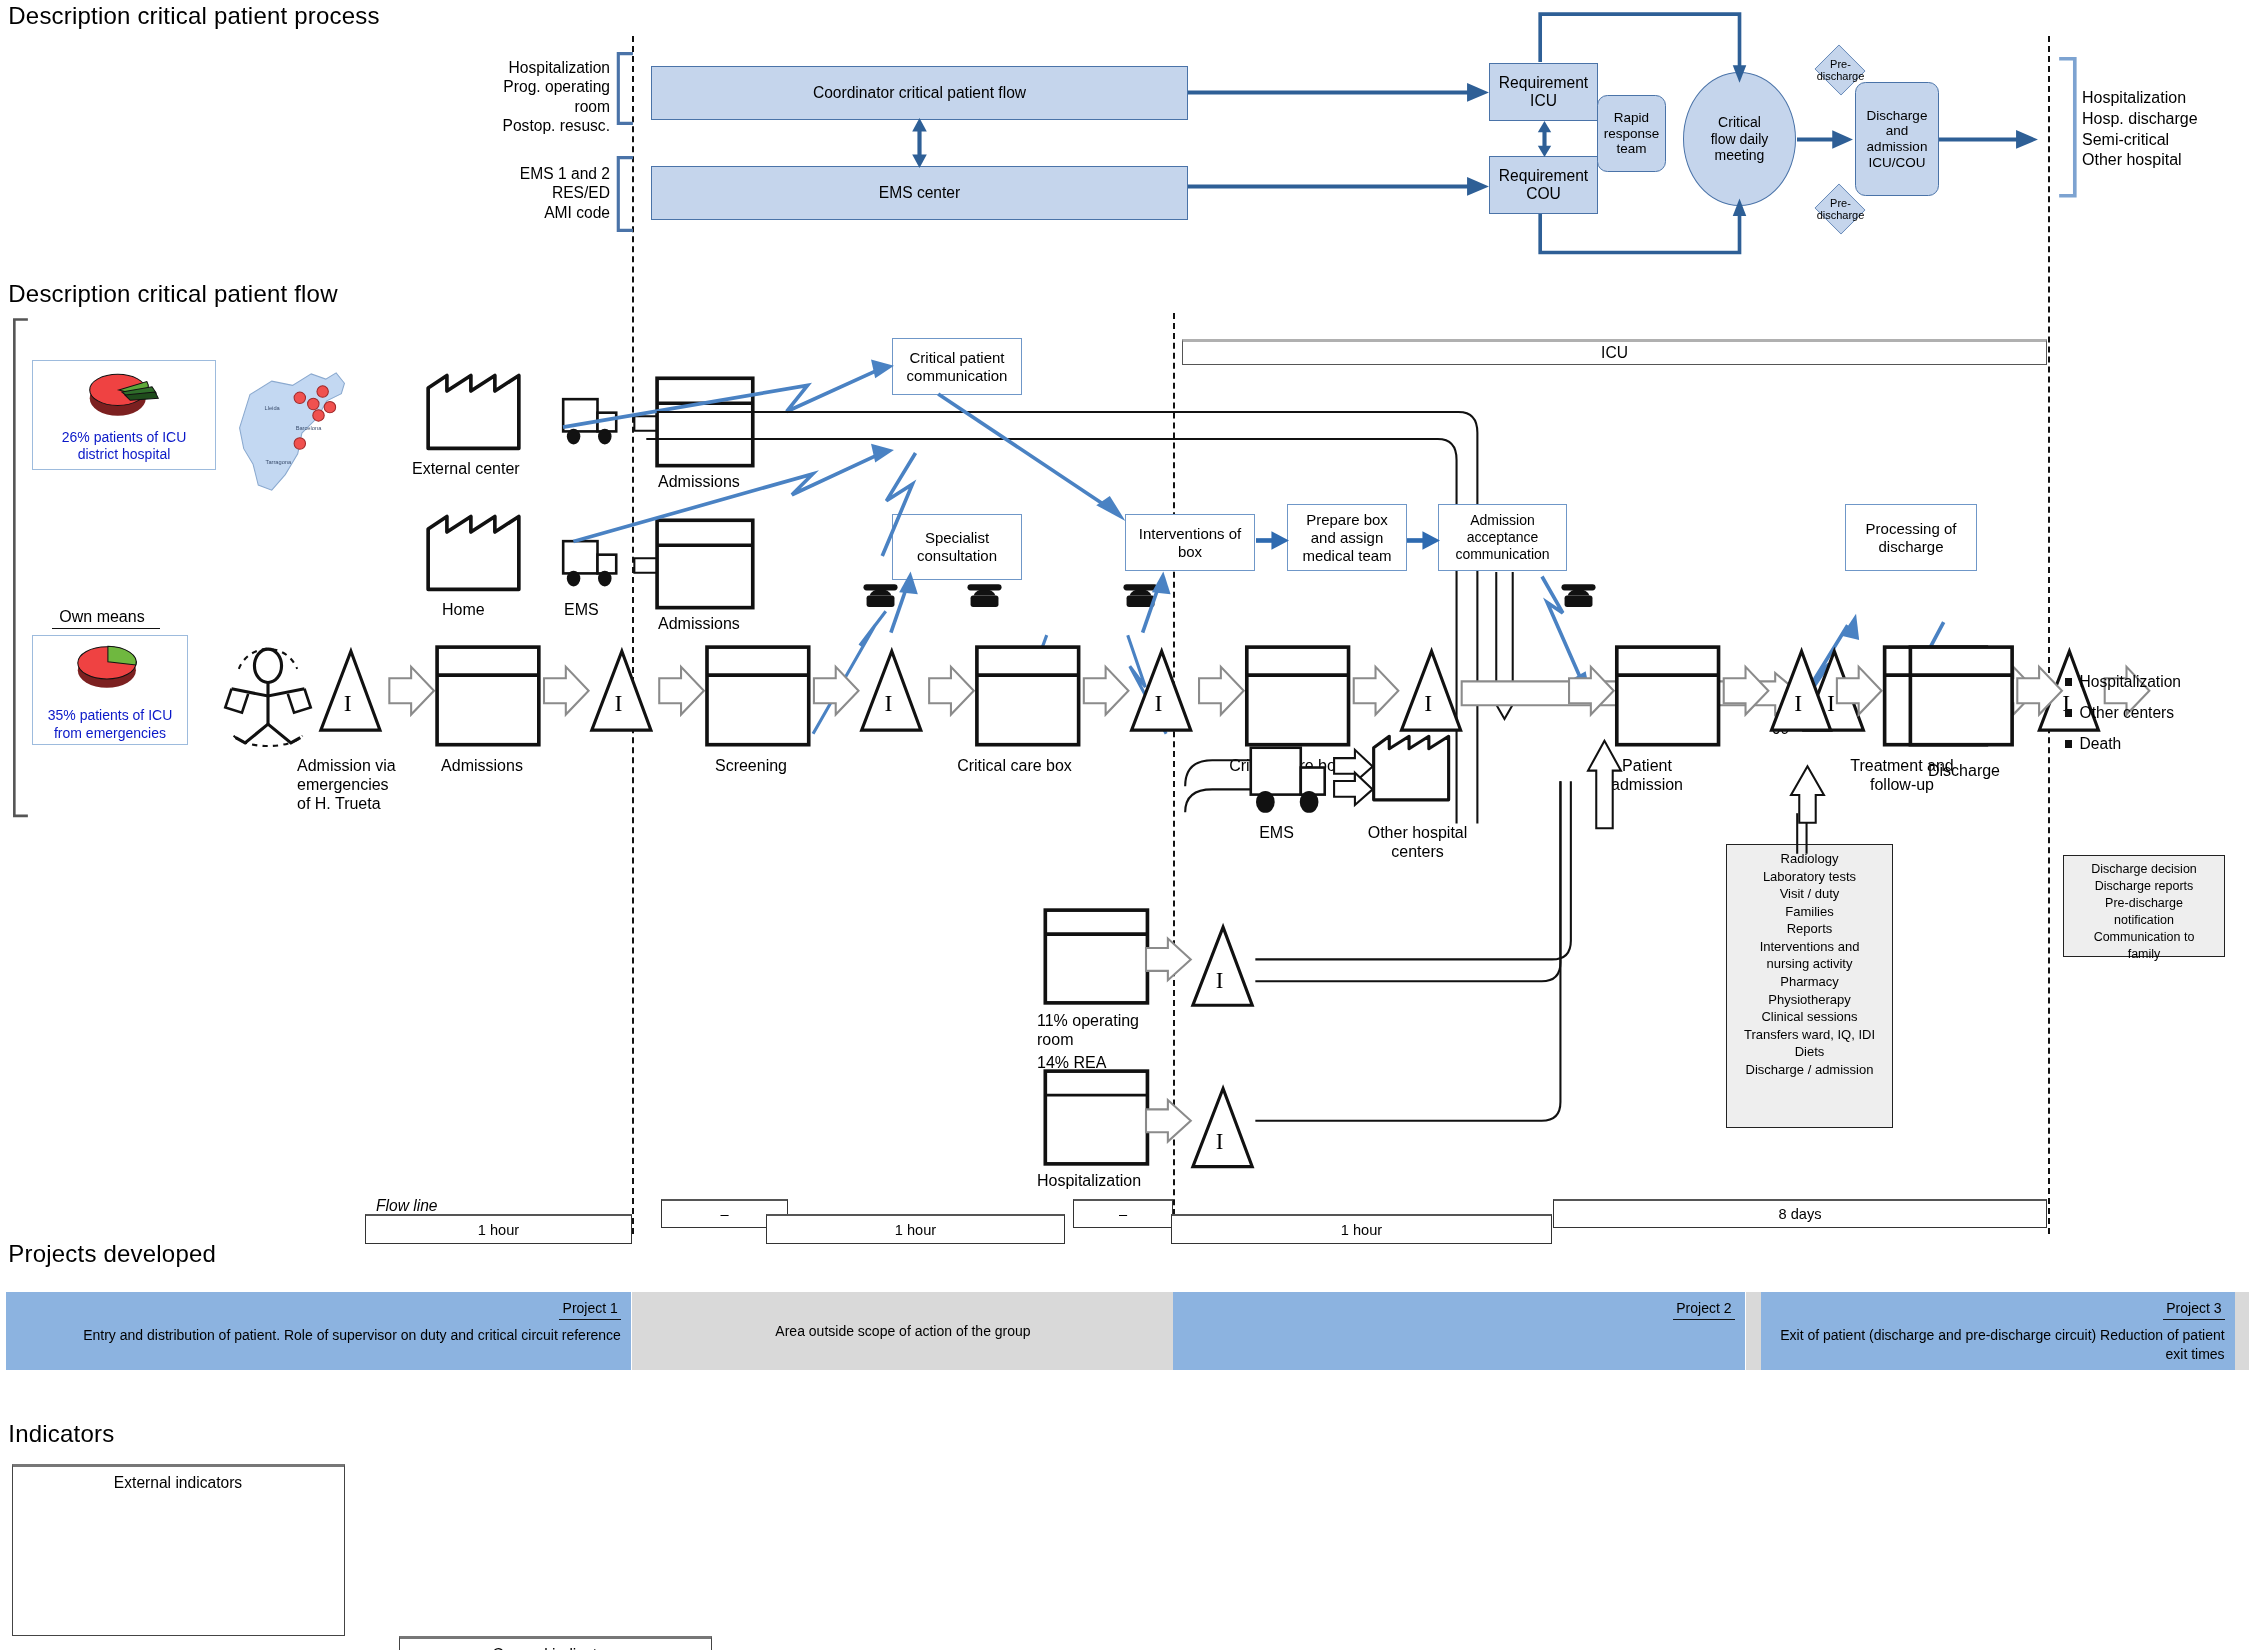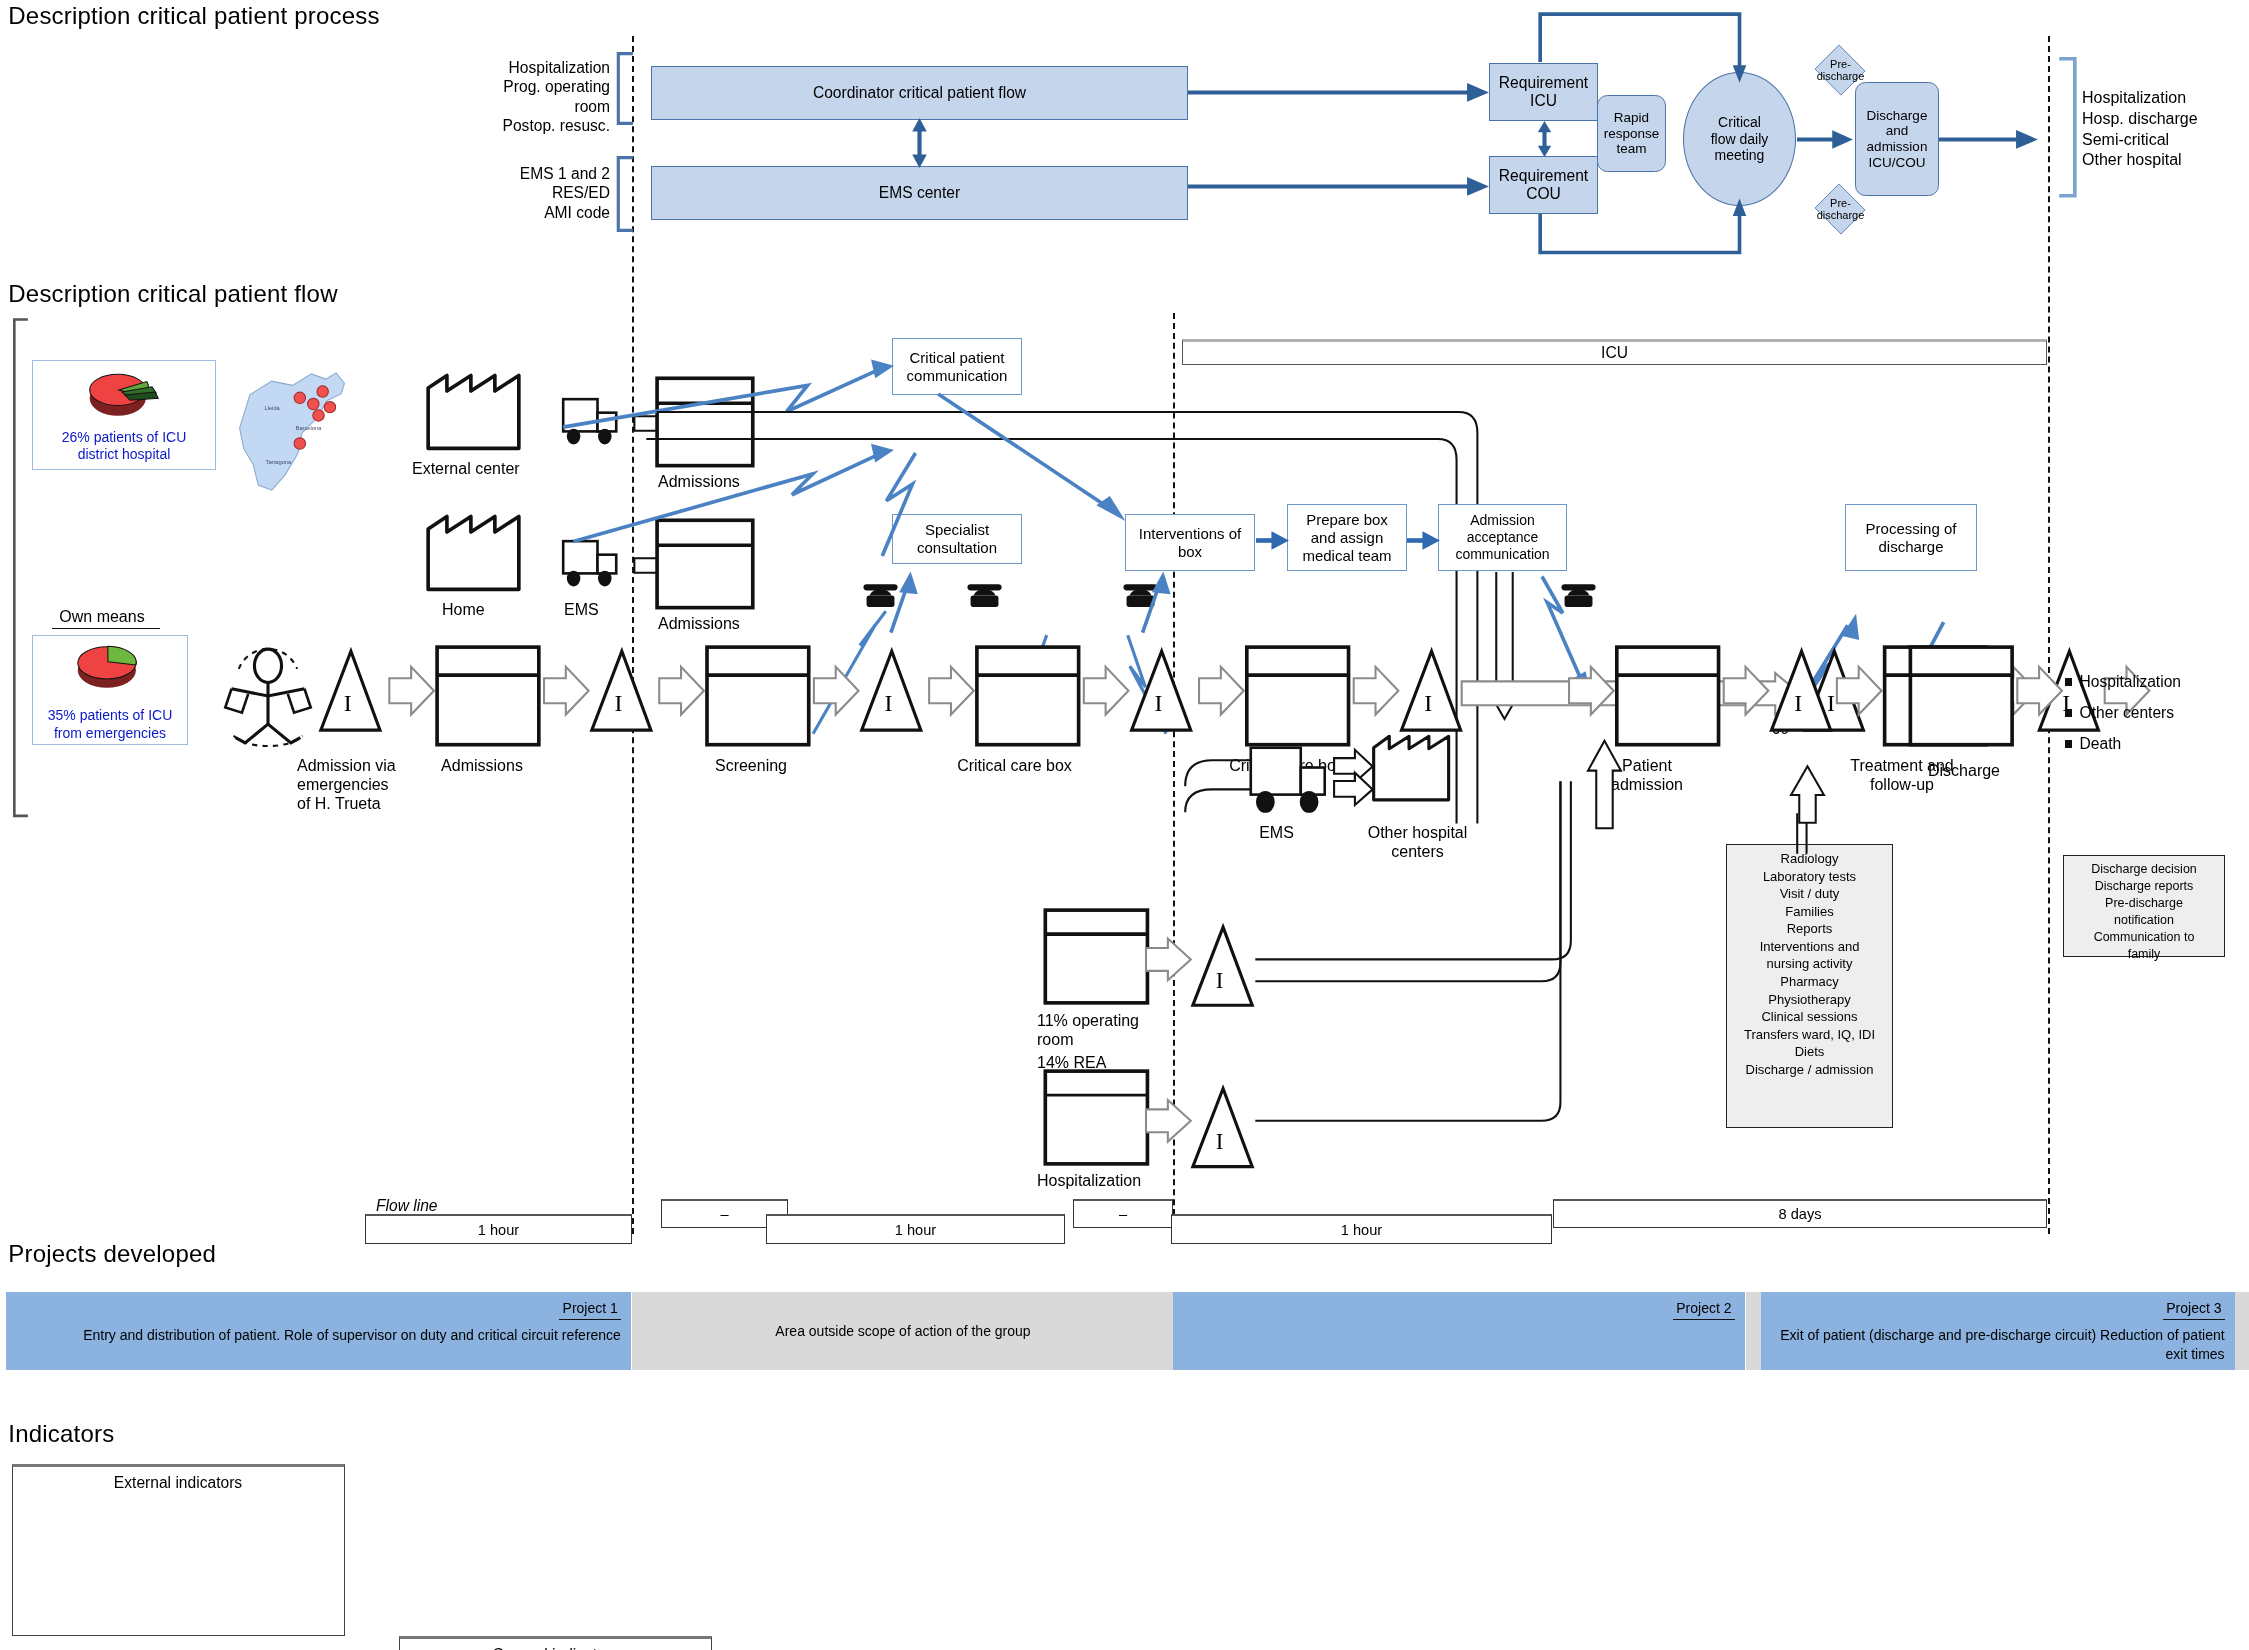--- a/index.html
+++ b/index.html
@@ -252,21 +252,21 @@
 
 <div class="abs plainbox" style="left:1182px;top:339px;width:865px;height:26px;border-top:3.6px solid #b0b0b0;">
   <span>ICU</span>
 </div>
 
 <svg class="abs" style="left:646px;top:412px;" width="865" height="427" viewBox="0 0 1660 820">
   <path d="M20 0 L1560 0 Q1596 0 1596 40 L1596 790" fill="none" stroke="#111" stroke-width="4"></path>
   <path d="M0 52 L1520 52 Q1556 52 1556 92 L1556 790" fill="none" stroke="#111" stroke-width="4"></path>
 </svg>
 
-<div class="abs whitebox" style="left:892px;top:514px;width:130px;height:50px;white-space:pre-line;">
+<div class="abs whitebox" style="left:892px;top:514px;width:130px;height:66px;white-space:pre-line;">
   <span>Specialist
 consultation</span>
 </div>
 <div class="abs whitebox" style="left:1125px;top:514px;width:130px;height:57px;white-space:pre-line;">
   <span>Interventions of
 box</span>
 </div>
 <div class="abs whitebox" style="left:1287px;top:504px;width:120px;height:67px;white-space:pre-line;">
   <span>Prepare box
 and assign

